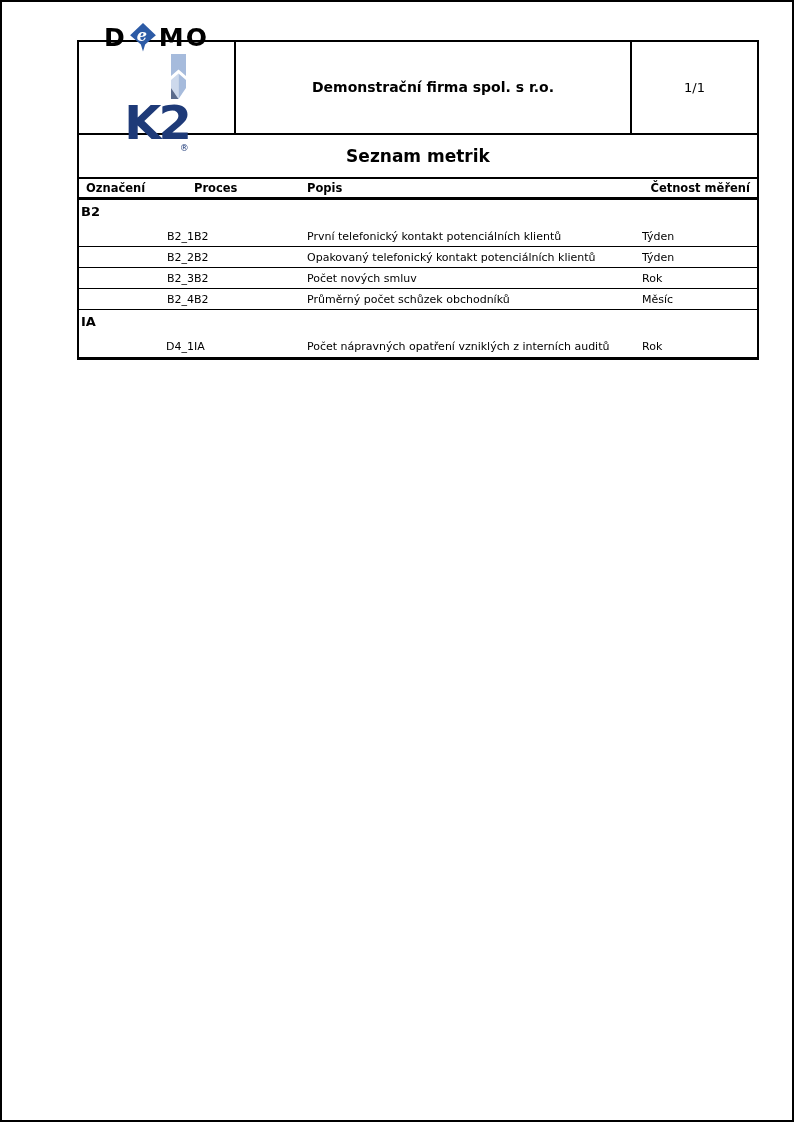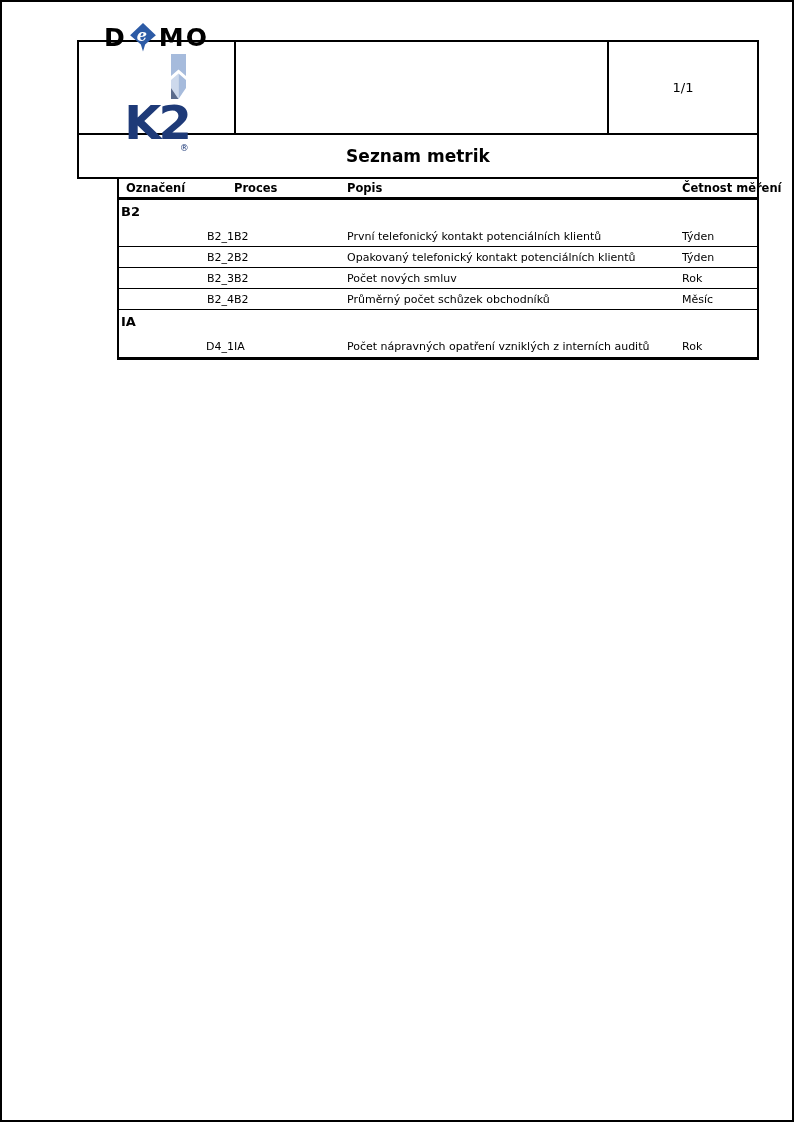--- a/index.html
+++ b/index.html
@@ -44,21 +44,21 @@
     border-right: 2px solid #000000;
     display: flex;
     flex-direction: column;
     justify-content: center;
     text-align: center;
     font-size: 14px;
     font-weight: bold;
     line-height: 19px;
   }
   .cell-page {
-    width: 148px;
+    width: 125px;
     display: flex;
     align-items: center;
     justify-content: center;
     font-size: 13px;
   }
 
   
   .demo-line {
     display: flex;
     align-items: center;
@@ -104,21 +104,20 @@
     justify-content: center;
     font-size: 17px;
     font-weight: bold;
   }
 
   
   .metrics-table {
     border-left: 2px solid #000000;
     border-right: 2px solid #000000;
     border-bottom: 3px solid #000000;
-    margin-left: 40px;
   }
   .thead {
     display: grid;
     grid-template-columns: 115px 113px 335px 1fr;
     height: 21px;
     align-items: end;
     border-bottom: 3px solid #000000;
     font-size: 11.5px;
     font-weight: bold;
     padding-bottom: 2px;
@@ -169,20 +168,21 @@
             <polygon points="1,27 8.5,20.5 8.5,46 1,35" fill="#cdd9ec"></polygon>
             <polygon points="8.5,20.5 16,27 16,35 8.5,46" fill="#a6bbdc"></polygon>
             <polygon points="1,35 8.5,46 1,46" fill="#5a6b8c"></polygon>
           </svg>
           <span class="k2-text">K2</span>
           <span class="registered">®</span>
         </div>
       </div>
 
       <div class="cell-company">
+        <div>Demonstrační firma spol. s r.o.</div>
       </div>
 
       <div class="cell-page">1/1</div>
     </div>
 
     <div class="title-bar">Seznam metrik</div>
 
     <div class="metrics-table">
       <div class="thead">
         <div class="th th-code">Označení</div>

